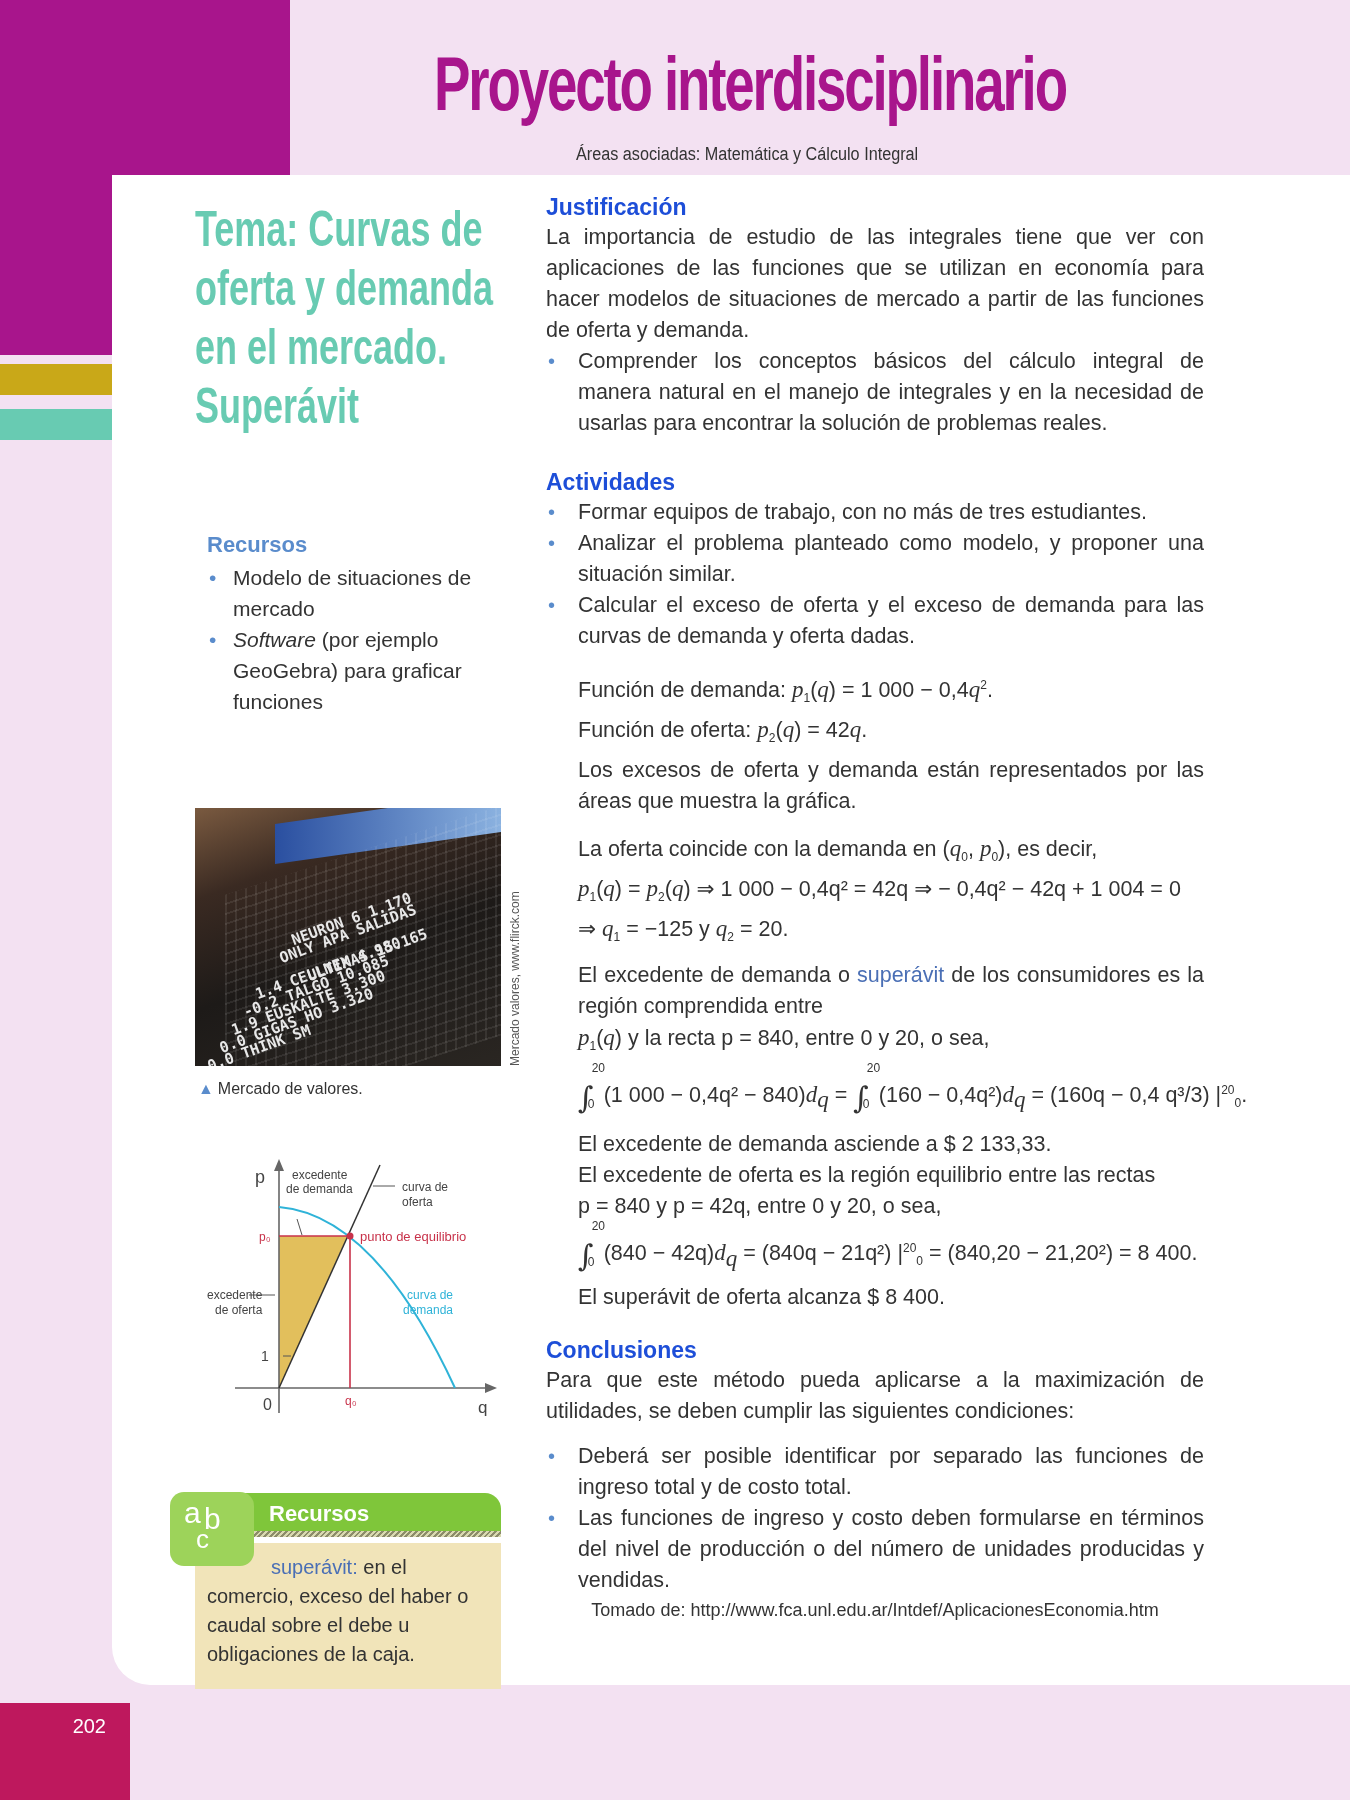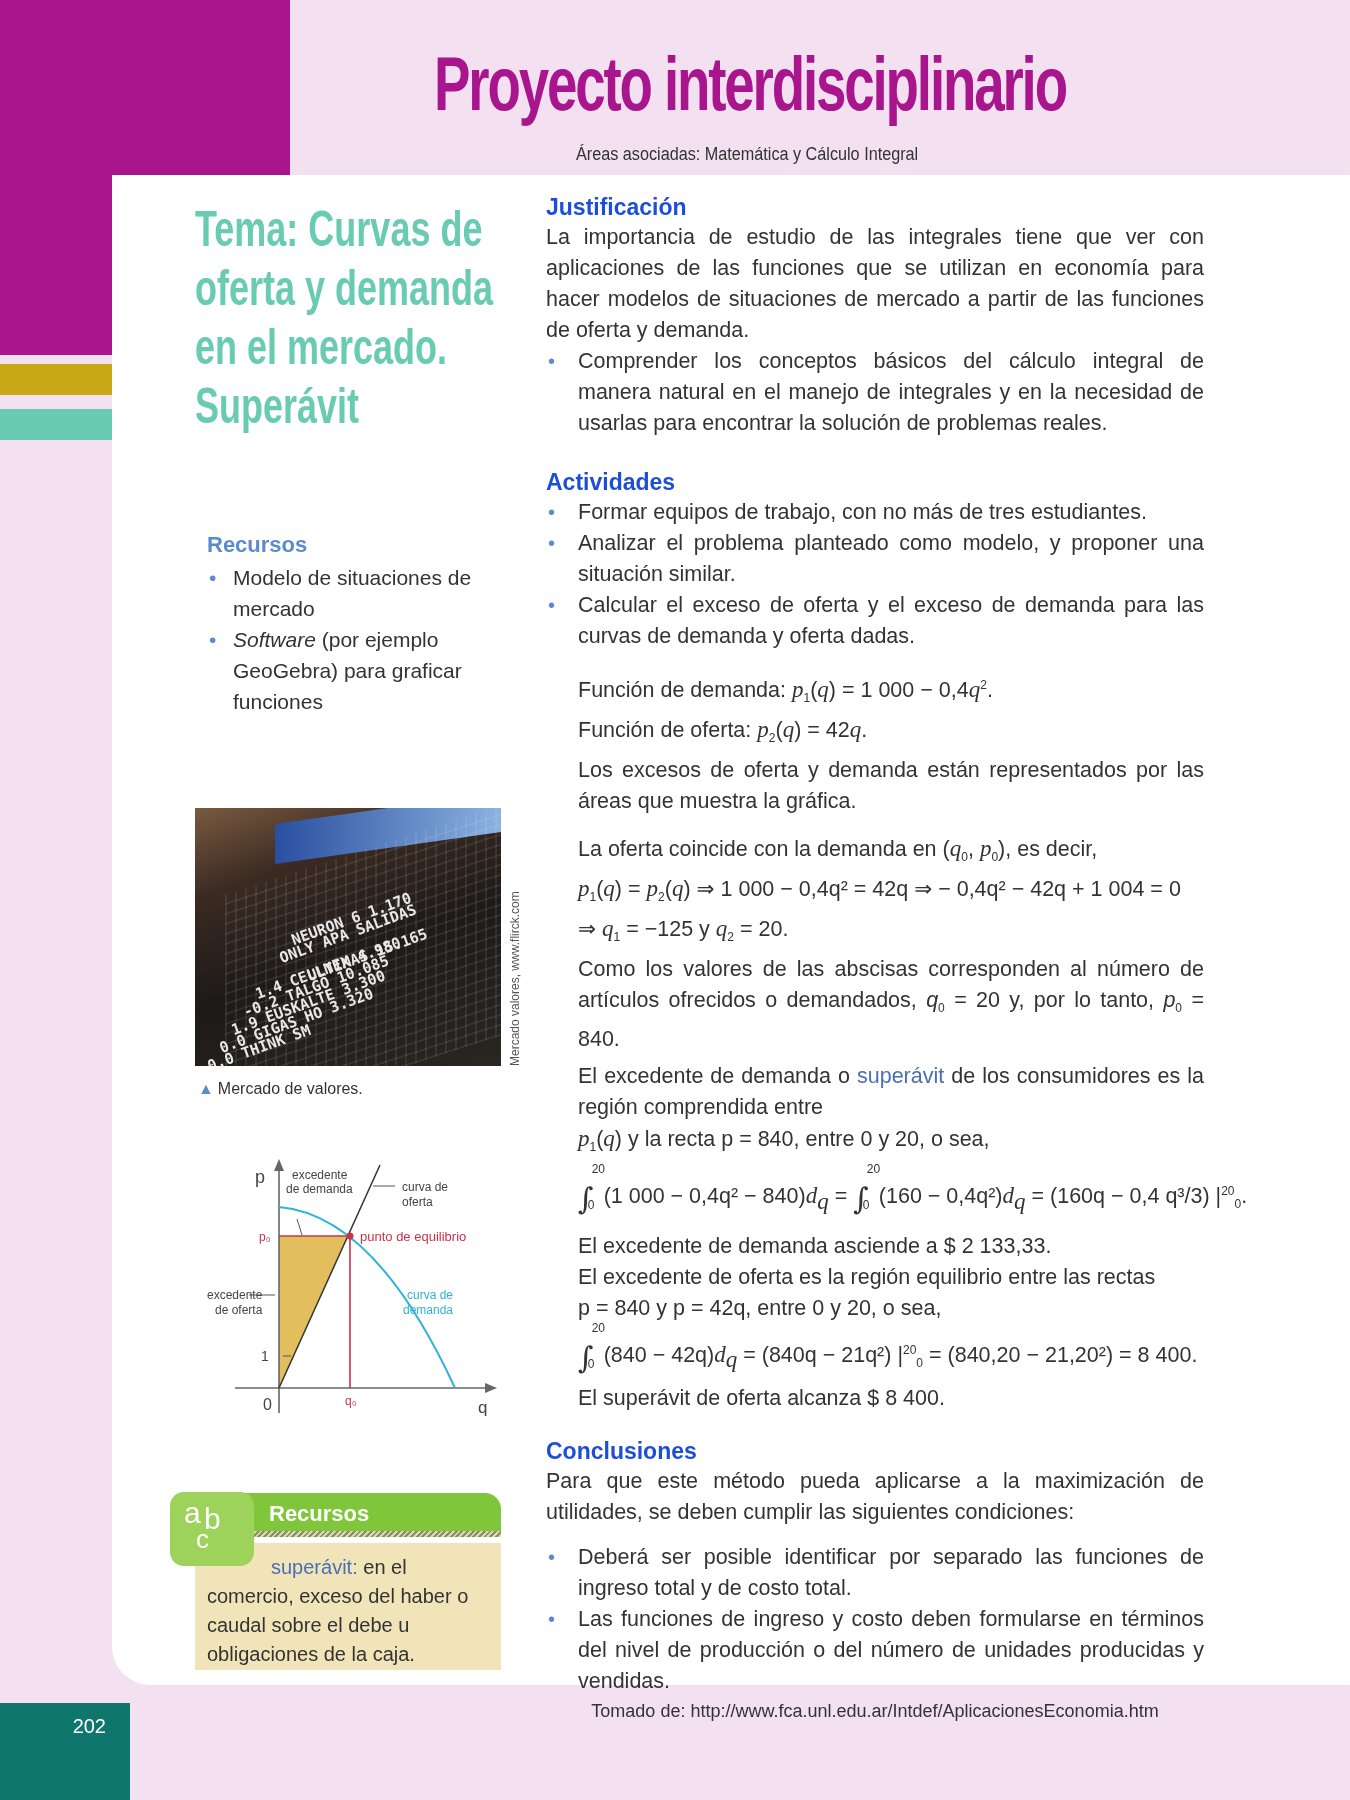--- a/index.html
+++ b/index.html
@@ -72,25 +72,25 @@
     position: absolute; left: 195px; top: 1493px; width: 306px; height: 44px;
     background: #7fc63a; border-top-right-radius: 16px;
     border-bottom: 6px solid transparent;
   }
   .glosario-header .stripes {
     position: absolute; left: 0; bottom: -6px; width: 100%; height: 6px;
     background: repeating-linear-gradient(135deg, #8c8c6a 0 2px, #d9d9b0 2px 4px);
   }
   .glosario-title { position: absolute; left: 74px; top: 8px; font-size: 22px; font-weight: bold; color: #fff; }
   .glosario-body {
-    position: absolute; left: 195px; top: 1543px; width: 306px; height: 127px;
+    position: absolute; left: 195px; top: 1543px; width: 306px; height: 146px;
     background: #f1e4b9; padding: 10px 12px; font-size: 20px; line-height: 29px; color: #333; text-indent: 64px;
   }
   .glosario-body .term { color: #4a6fb5; }
-  .page-number-block { position: absolute; left: 0; top: 1703px; width: 130px; height: 97px; background: #0f766e; }
+  .page-number-block { position: absolute; left: 0; top: 1703px; width: 130px; height: 97px; background: #be185d; }
   .page-number { position: absolute; right: 24px; top: 12px; font-size: 20px; color: #fff; }
 
   .main-col { position: absolute; left: 546px; top: 192px; width: 658px; }
   .section-heading { color: #1d4ed8; font-weight: bold; font-size: 23px; line-height: 30px; }
   .para { font-size: 21.5px; line-height: 31px; color: #333; text-align: justify; }
   .bullets { list-style: none; }
   .bullets li { position: relative; padding-left: 32px; font-size: 21.5px; line-height: 31px; color: #333; text-align: justify; }
   .bullets li::before { content: "•"; position: absolute; left: 2px; color: #5a8ccc; font-size: 20px; }
   .indent { padding-left: 32px; }
   .math { font-size: 21.5px; line-height: 31px; color: #333; white-space: nowrap; }
@@ -207,21 +207,20 @@
   <div class="indent" style="margin-top:18px">
     <div class="math"><span>Función de demanda: </span><i>p</i><sub>1</sub>(<i>q</i>) <span>= 1 000 − 0,4</span><i>q</i><sup>2</sup>.</div>
     <div class="math"><span>Función de oferta: </span><i>p</i><sub>2</sub>(<i>q</i>) <span>= 42</span><i>q</i>.</div>
     <p class="para">Los excesos de oferta y demanda están representados por las áreas que muestra la gráfica.</p>
   </div>
 
   <div class="indent" style="margin-top:16px">
     <div class="math"><span>La oferta coincide con la demanda en</span> (<i>q</i><sub>0</sub>, <i>p</i><sub>0</sub>)<span>, es decir,</span></div>
     <div class="math"><i>p</i><sub>1</sub>(<i>q</i>) = <i>p</i><sub>2</sub>(<i>q</i>) <span>⇒ 1 000 − 0,4q² = 42q ⇒ − 0,4q² − 42q + 1 004 = 0</span></div>
     <div class="math">⇒ <i>q</i><sub>1</sub> <span>= −125 y</span> <i>q</i><sub>2</sub> <span>= 20.</span></div>
-    <p class="para"><span>Como los valores de las abscisas corresponden al número de artículos ofrecidos o demandados,</span> <i>q</i><sub>0</sub> <span>= 20 y, por lo tanto,</span> <i>p</i><sub>0</sub> <span>= 840.</span></p>
   </div>
 
   <div class="indent" style="margin-top:6px">
     <p class="para"><span>El excedente de demanda o </span><span class="blue">superávit</span><span> de los consumidores es la región comprendida entre</span></p>
     <div class="math"><i>p</i><sub>1</sub>(<i>q</i>) <span>y la recta p = 840, entre 0 y 20, o sea,</span></div>
     <div class="math" style="margin-top:8px"><span class="integral">∫</span><span class="lim"><span class="up">20</span><span class="lo">0</span></span><span>(1 000 − 0,4q² − 840)</span><i>d</i><sub><i>q</i></sub> = <span class="integral">∫</span><span class="lim"><span class="up">20</span><span class="lo">0</span></span><span>(160 − 0,4q²)</span><i>d</i><sub><i>q</i></sub> = <span>(160q − 0,4 q³/3)</span> |<sup>20</sup><sub>0</sub>.</div>
     <p class="para" style="margin-top:10px">El excedente de demanda asciende a $ 2 133,33.</p>
     <p class="para">El excedente de oferta es la región equilibrio entre las rectas</p>
     <div class="math">p = 840 y p = 42q, entre 0 y 20, o sea,</div>
     <div class="math" style="margin-top:6px"><span class="integral">∫</span><span class="lim"><span class="up">20</span><span class="lo">0</span></span><span>(840 − 42q)</span><i>d</i><sub><i>q</i></sub> <span>= (840q − 21q²)</span> |<sup>20</sup><sub>0</sub> <span>= (840,20 −  21,20²) = 8 400.</span></div>

